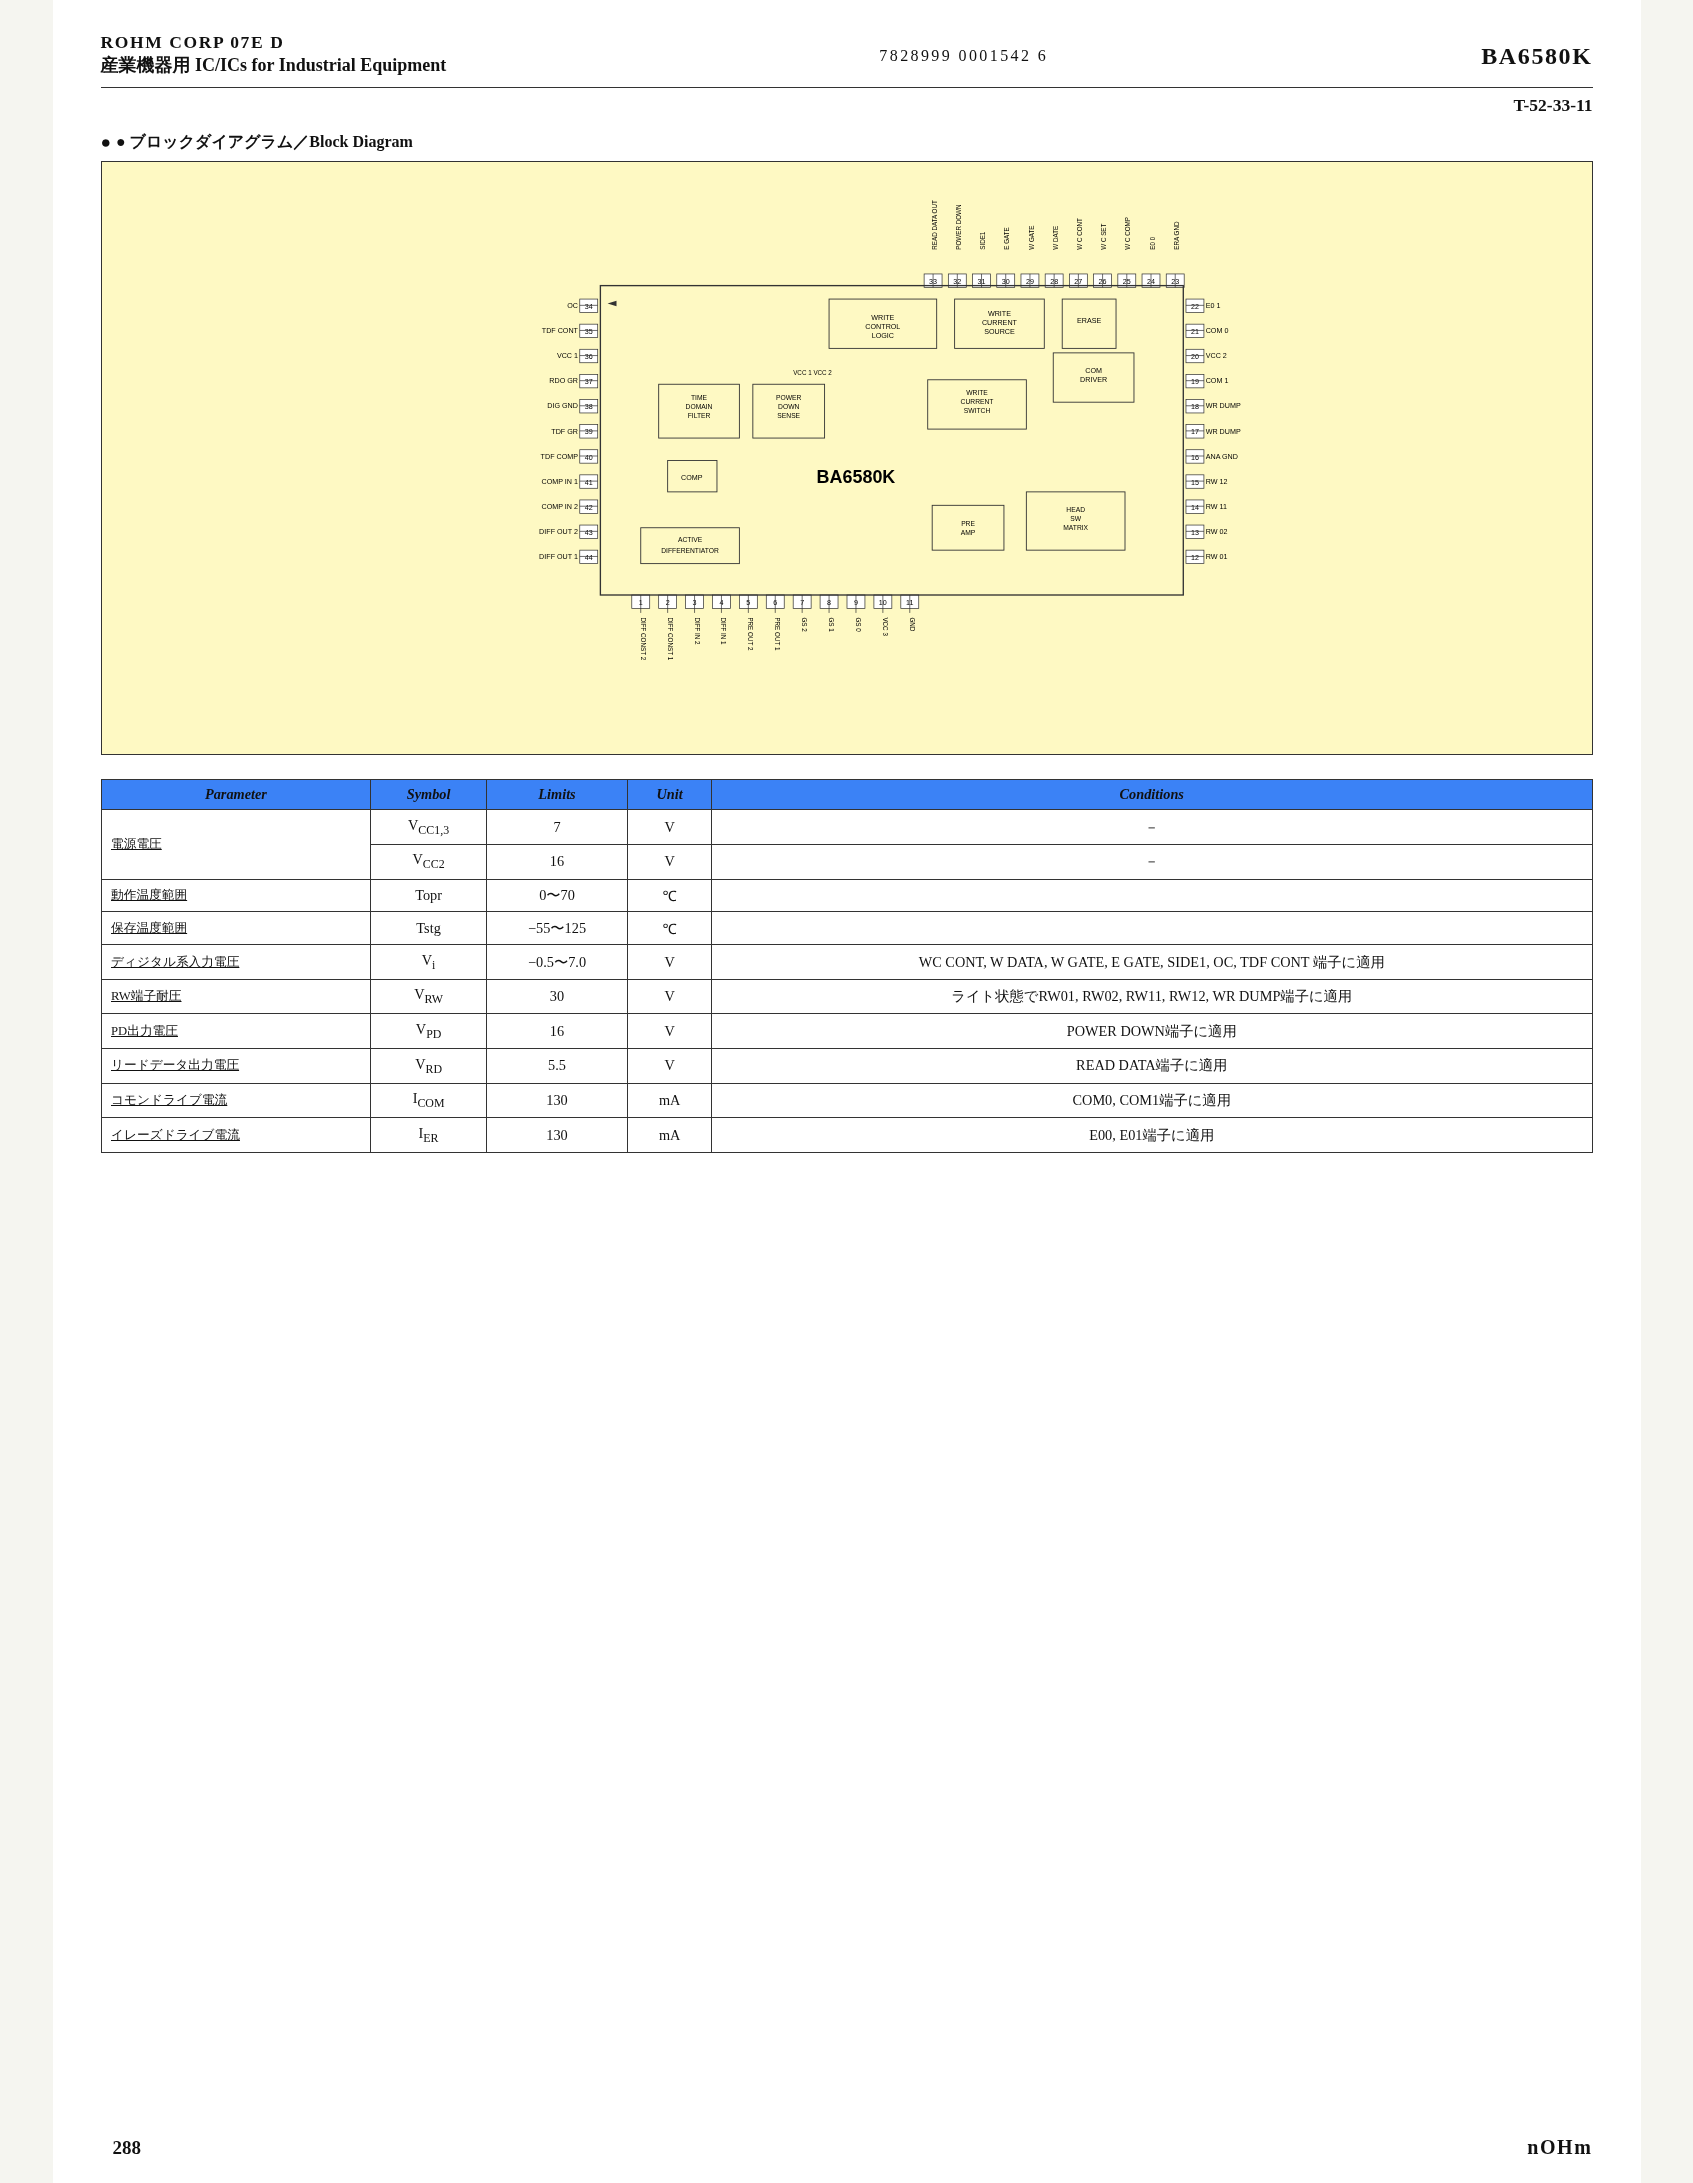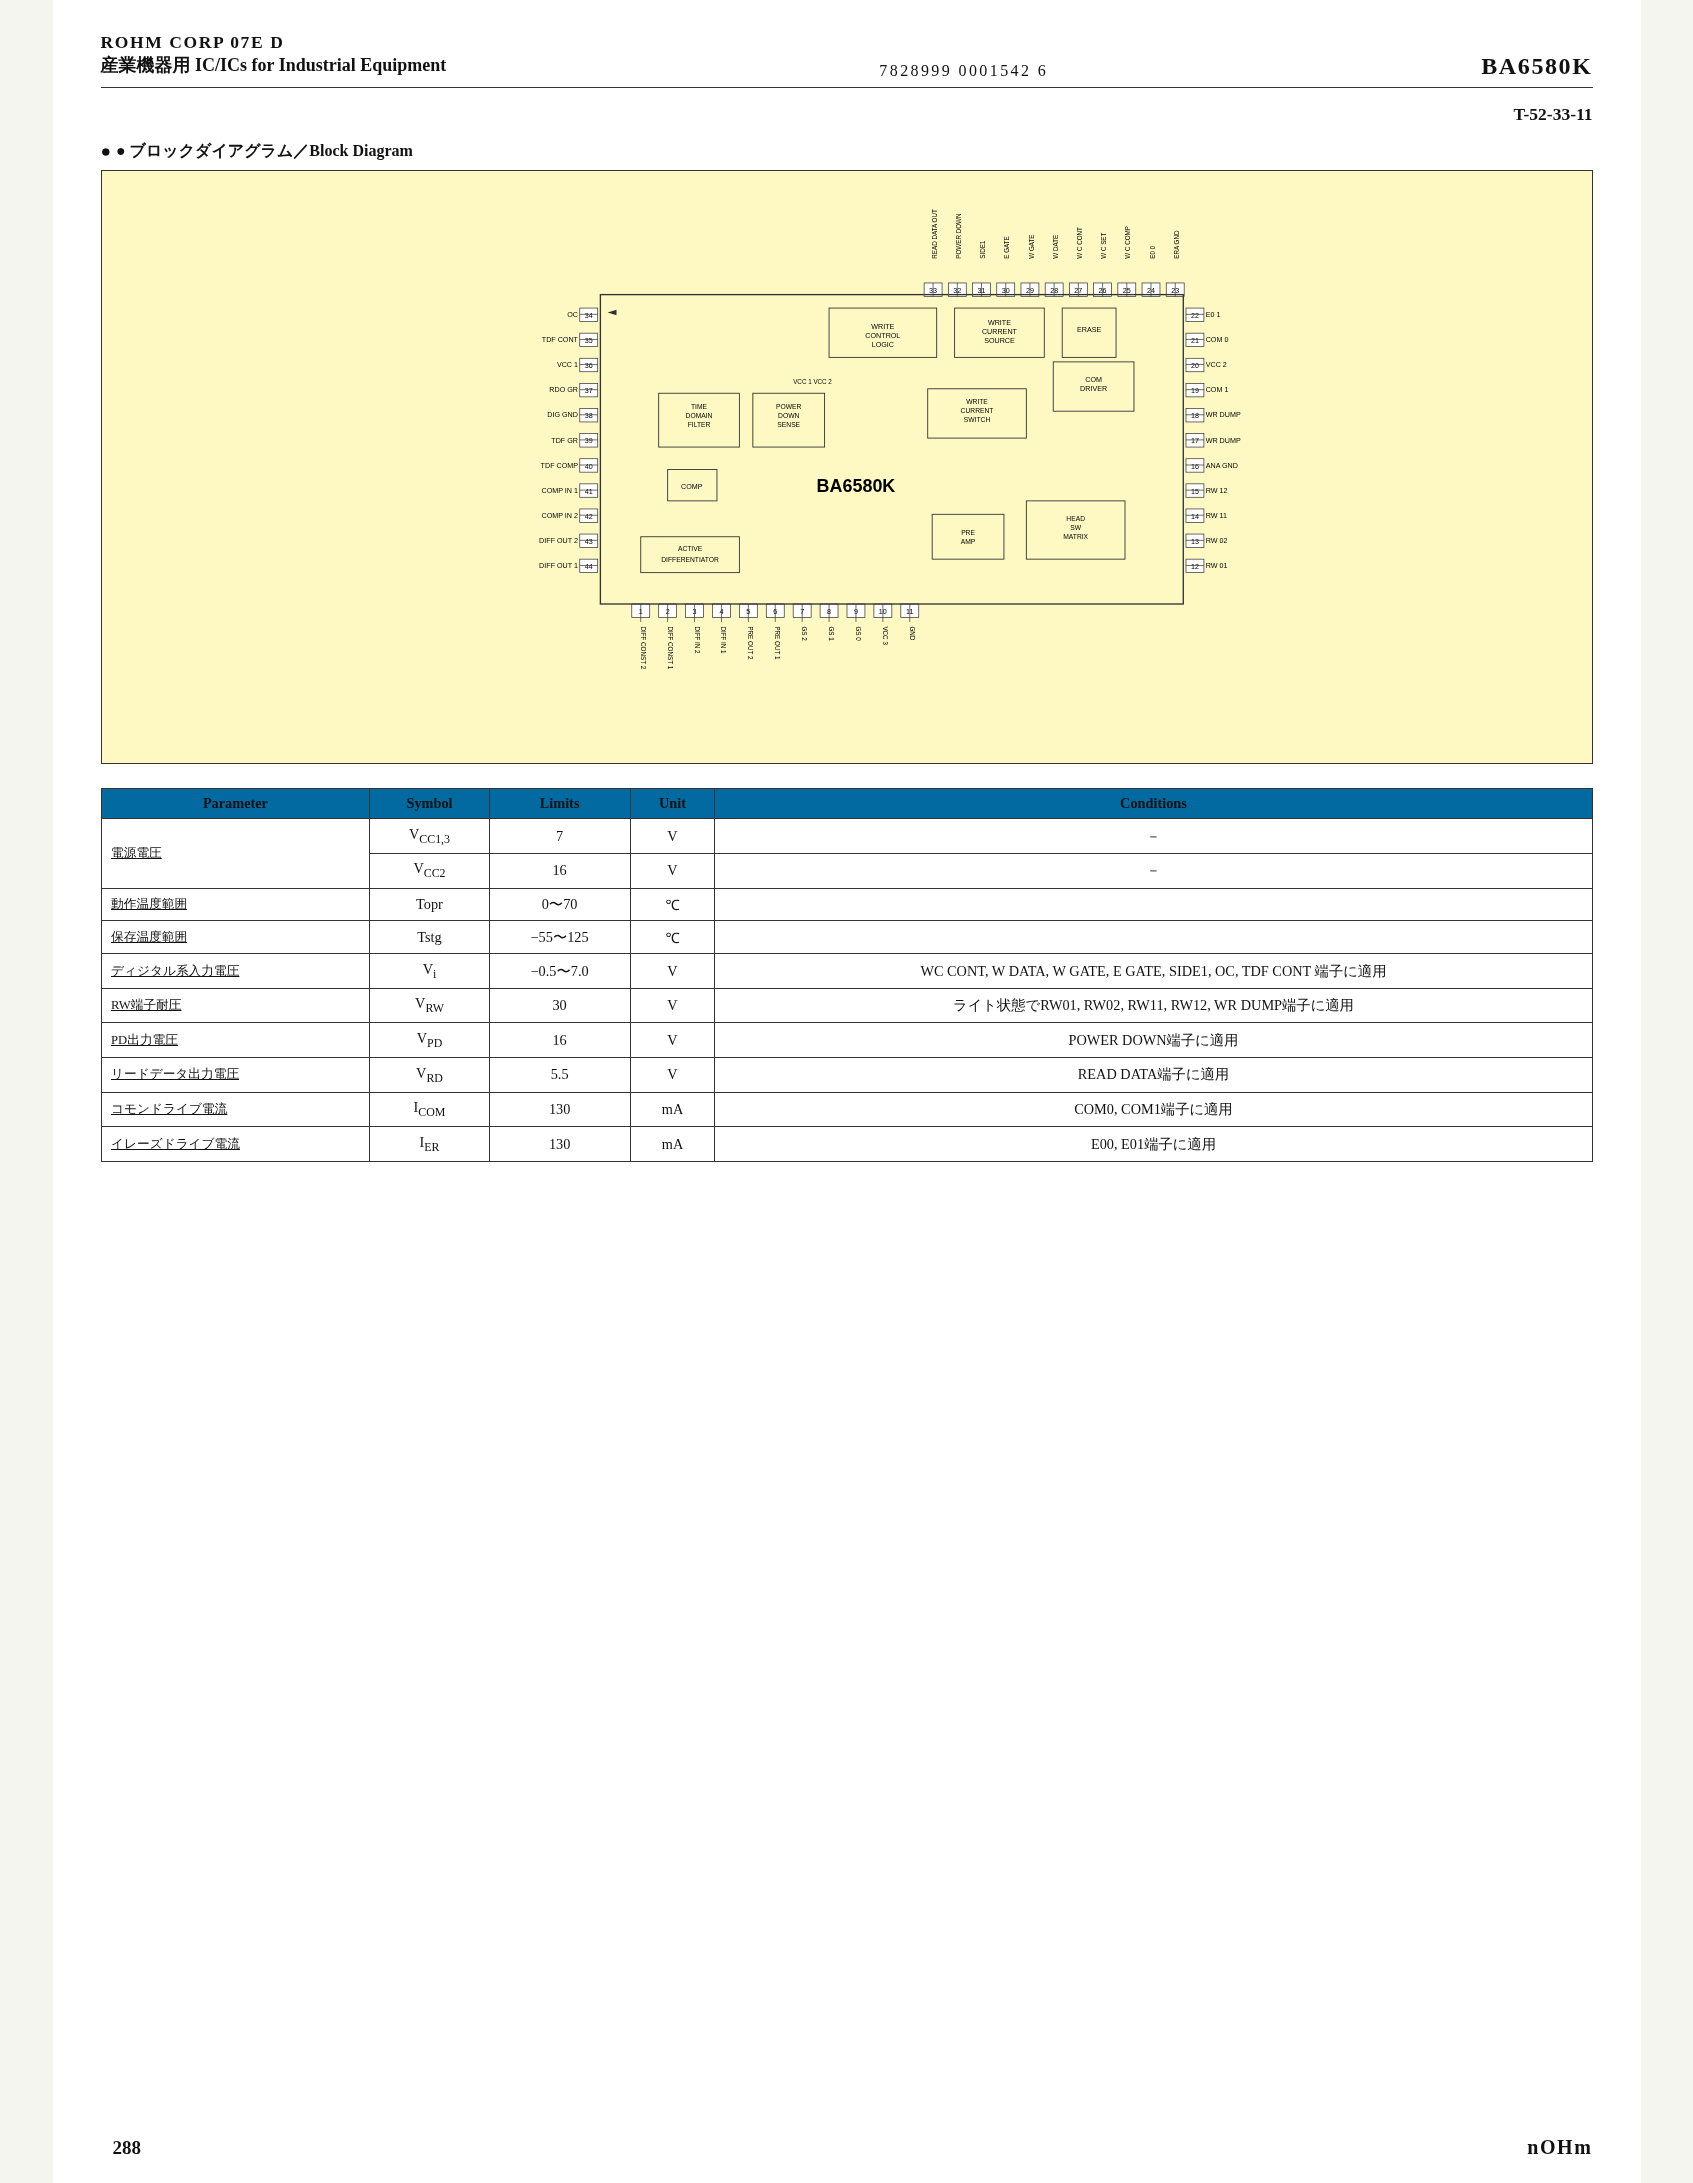--- a/index.html
+++ b/index.html
@@ -15,24 +15,24 @@
       width: 1588px;
       margin: 0 auto;
       padding: 32px 48px;
       background: #fff;
       min-height: 2183px;
       position: relative;
     }
     .header {
       display: flex;
       justify-content: space-between;
-      align-items: flex-end;
+      align-items: center;
       border-bottom: 1.6px solid #333;
       padding-bottom: 6.4px;
-      margin-bottom: 16px;
+      margin-bottom: 7px;
       gap: 32px;
     }
     .header-left {
       font-size: 17.5px;
       font-weight: bold;
       letter-spacing: 1.6px;
     }
     .header-center {
       font-size: 16px;
       letter-spacing: 2.4px;
@@ -87,22 +87,23 @@
       border-collapse: collapse;
       font-size: 14.3px;
     }
     table.ratings-table th, table.ratings-table td {
       border: 0.8px solid #333;
       padding: 6.4px 9.5px;
       text-align: center;
       vertical-align: middle;
     }
     table.ratings-table th {
-      background: #0369a1;
-      font-weight: bold;
+      background: #3b82f6;
+      font-weight: bold;
+      font-style: italic;
     }
     table.ratings-table td.left-text {
       text-align: center;
     }
     table.ratings-table td.param-jp {
       text-align: left;
       font-size: 12.7px;
       text-decoration: underline;
     }
     .footer {

